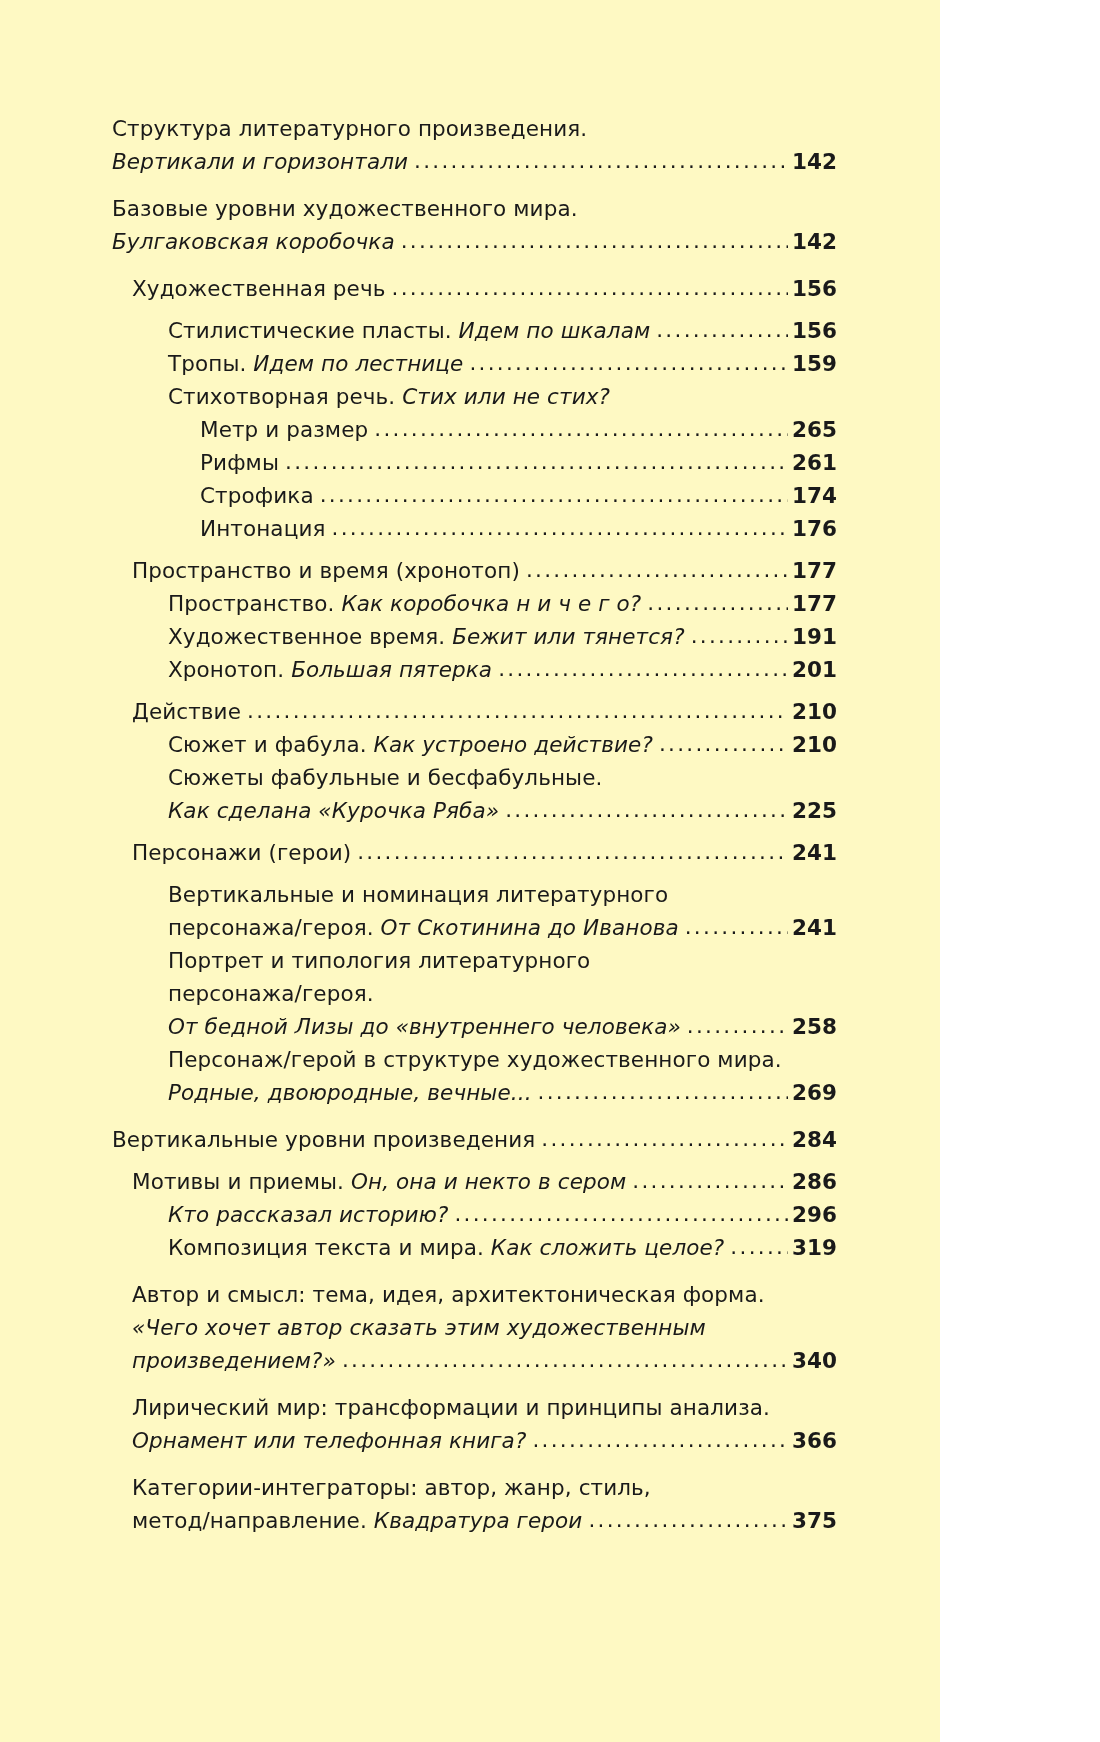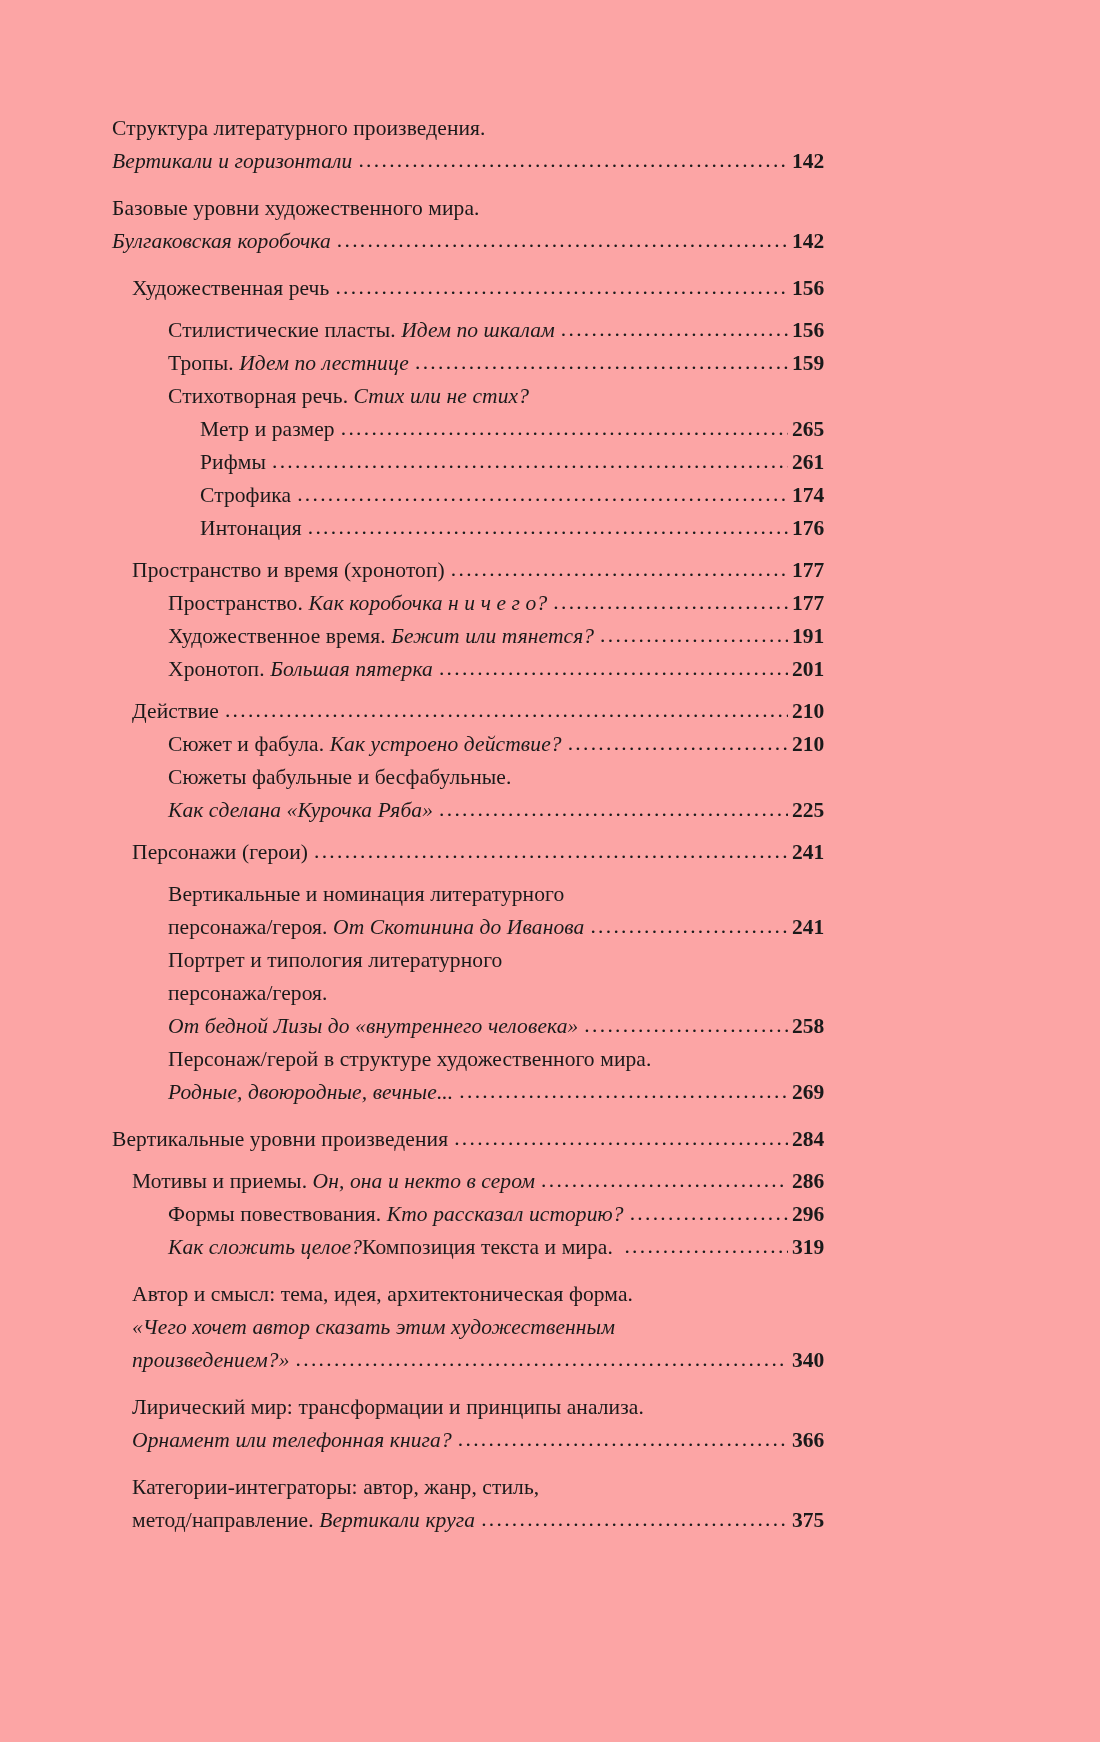--- a/index.html
+++ b/index.html
@@ -12,24 +12,23 @@
     height: 1742px;
     font-family: "DejaVu Sans", sans-serif;
     color: #1a1a1a;
     position: relative;
     overflow: hidden;
   }
   .page {
     position: absolute;
     left: 0;
     top: 0;
-    width: 1100px;
+    width: 940px;
     height: 1742px;
-    background: #fca5a5;
-    font-family: Liberation Serif, serif;
+    background: #fef9c3;
   }
   .toc {
     position: absolute;
     left: 112px;
     top: 112px;
     width: 728px;
   }
   .entry {
     display: block;
     margin: 0;
@@ -293,30 +292,29 @@
       <div class="entry lvl1">
         <div class="row">
           <span class="txt">Мотивы и приемы. </span>
           <span class="txt ital">Он, она и некто в сером</span>
           <span class="lead"></span>
           <span class="pg">286</span>
         </div>
       </div>
       <div class="entry lvl2">
         <div class="row">
-          <span class="txt">Формы повествования. </span>
           <span class="txt ital">Кто рассказал историю?</span>
           <span class="lead"></span>
           <span class="pg">296</span>
         </div>
       </div>
       <div class="entry lvl2">
         <div class="row">
+          <span class="txt">Композиция текста и мира. </span>
           <span class="txt ital">Как сложить целое?</span>
-          <span class="txt">Композиция текста и мира. </span>
           <span class="lead"></span>
           <span class="pg">319</span>
         </div>
       </div>
       <div class="spacer-md"></div>
       <div class="entry lvl1">
         <div class="row noline">
           <span class="txt">Автор и смысл: тема, идея, архитектоническая форма.</span>
         </div>
         <div class="row noline">
@@ -339,19 +337,19 @@
           <span class="pg">366</span>
         </div>
       </div>
       <div class="spacer-md"></div>
       <div class="entry lvl1">
         <div class="row noline">
           <span class="txt">Категории-интеграторы: автор, жанр, стиль,</span>
         </div>
         <div class="row">
           <span class="txt">метод/направление. </span>
-          <span class="txt ital">Вертикали круга</span>
+          <span class="txt ital">Квадратура герои</span>
           <span class="lead"></span>
           <span class="pg">375</span>
         </div>
       </div>
     </div>
 </div>
 
 </body></html>

